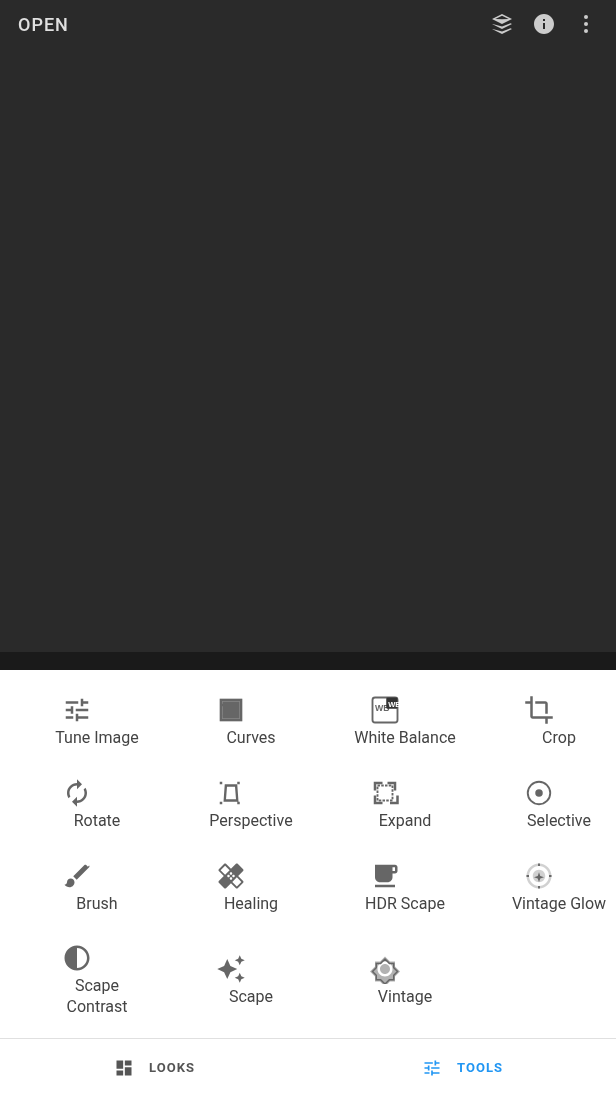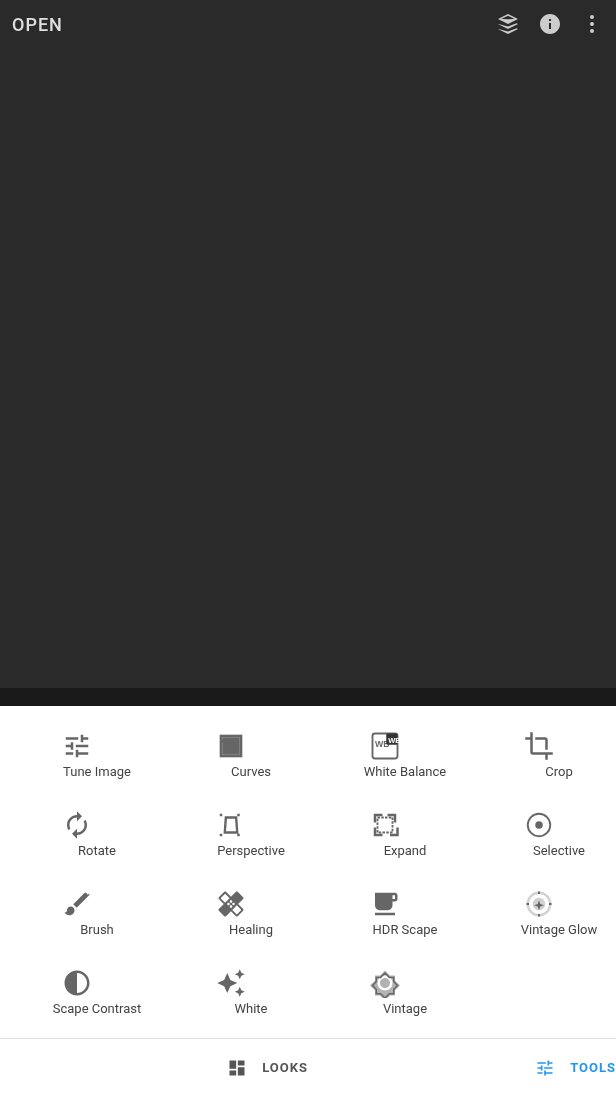--- a/index.html
+++ b/index.html
@@ -9,21 +9,21 @@
       background: #2a2a2a;
       font-family: 'Roboto', Arial, sans-serif;
       overflow: hidden;
       display: flex;
       flex-direction: column;
     }
     .top-bar {
       display: flex;
       justify-content: space-between;
       align-items: center;
-      padding: 12px 12px;
+      padding: 12px 18px;
       background: #2a2a2a;
     }
     .top-bar-left span {
       color: #e0e0e0;
       font-size: 18px;
       font-weight: 500;
       letter-spacing: 1px;
     }
     .top-bar-right {
       display: flex;
@@ -80,37 +80,37 @@
       align-items: center;
       justify-content: center;
       color: #555;
     }
     .tool-icon svg {
       width: 30px;
       height: 30px;
       fill: #666;
     }
     .tool-label {
-      font-size: 13px;
+      font-size: 16px;
       color: #444;
-      text-align: left;
+      text-align: center;
       line-height: 1.3;
       margin-left: 40px;
     }
     .bottom-nav {
       display: flex;
       background: #fff;
       border-top: 1px solid #e0e0e0;
       height: 58px;
     }
     .nav-item {
       flex: 1;
       display: flex;
       align-items: center;
-      justify-content: flex-end;
+      justify-content: center;
       cursor: pointer;
       font-size: 13px;
       font-weight: 700;
       letter-spacing: 1px;
       gap: 14px;
     }
     .nav-item.active {
       color: #2196f3;
     }
     .nav-item.inactive {
@@ -288,21 +288,21 @@
       </div>
       <span class="tool-label">Scape Contrast</span>
     </div>
 
     <div class="tool-item">
       <div class="tool-icon">
         <svg viewBox="0 0 24 24">
             <path d="M19 9l-1.25-2.75L15 5l2.75-1.25L19 1l1.25 2.75L23 5l-2.75 1.25zM11.5 9.5L9 4 6.5 9.5 1 12l5.5 2.5L9 20l2.5-5.5L17 12zM19 15l-1.25 2.75L15 19l2.75 1.25L19 23l1.25-2.75L23 19l-2.75-1.25z"></path>
           </svg>
       </div>
-      <span class="tool-label">White</span>
+      <span class="tool-label">Scape</span>
     </div>
 
     <div class="tool-item">
       <div class="tool-icon">
         <svg viewBox="0 0 24 24">
             <path d="M12 2L8 6H4v4l-4 4 4 4v4h4l4 4 4-4h4v-4l4-4-4-4V6h-4zM12 18c-3.31 0-6-2.69-6-6s2.69-6 6-6 6 2.69 6 6-2.69 6-6 6zm0-10c-2.21 0-4 1.79-4 4s1.79 4 4 4 4-1.79 4-4-1.79-4-4-4z" opacity=".5"></path>
             <path d="M12 4l-3.5 3.5H5V11l-3 3 3 3v3.5h3.5L12 24l3.5-3.5H19V17l3-3-3-3V7.5h-3.5z" fill="none" stroke="#666" stroke-width="1.2"></path>
           </svg>
       </div>
       <span class="tool-label">Vintage</span>

